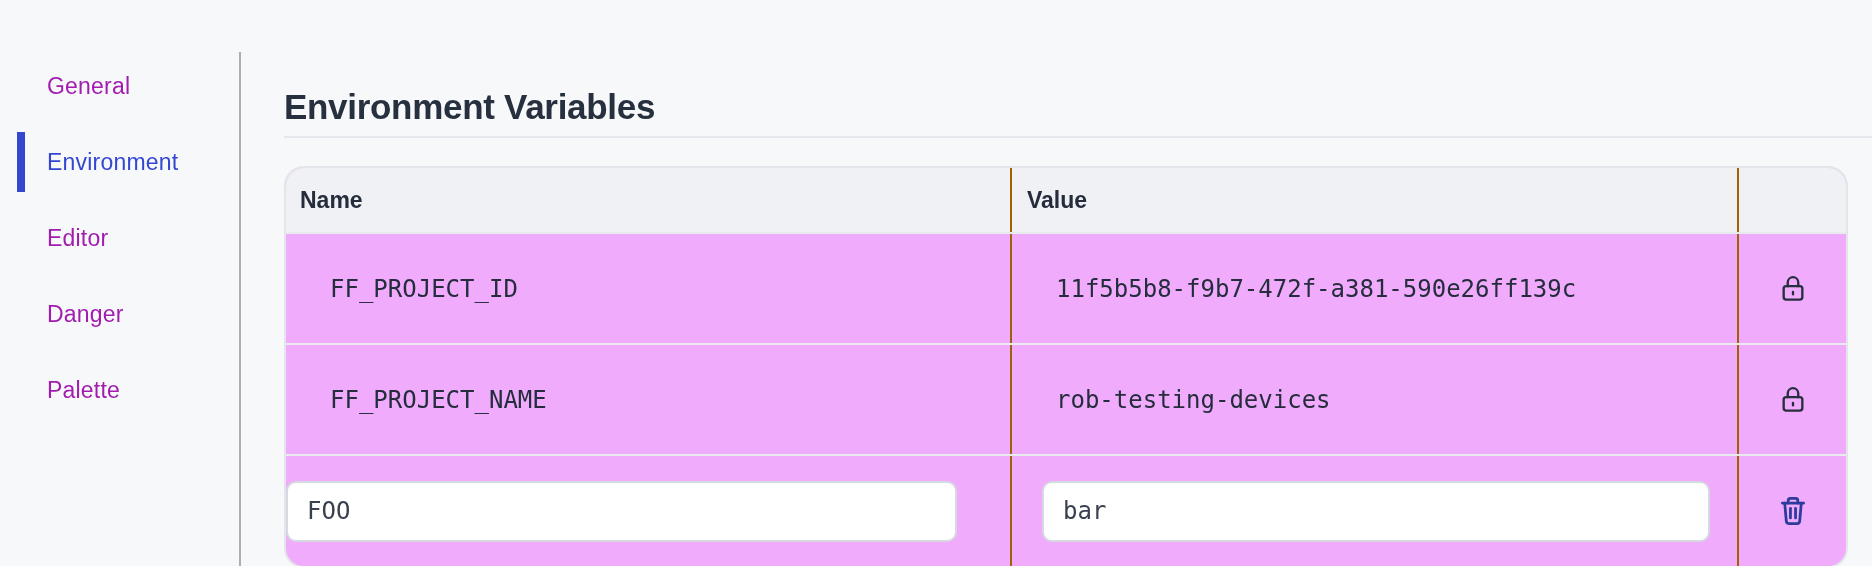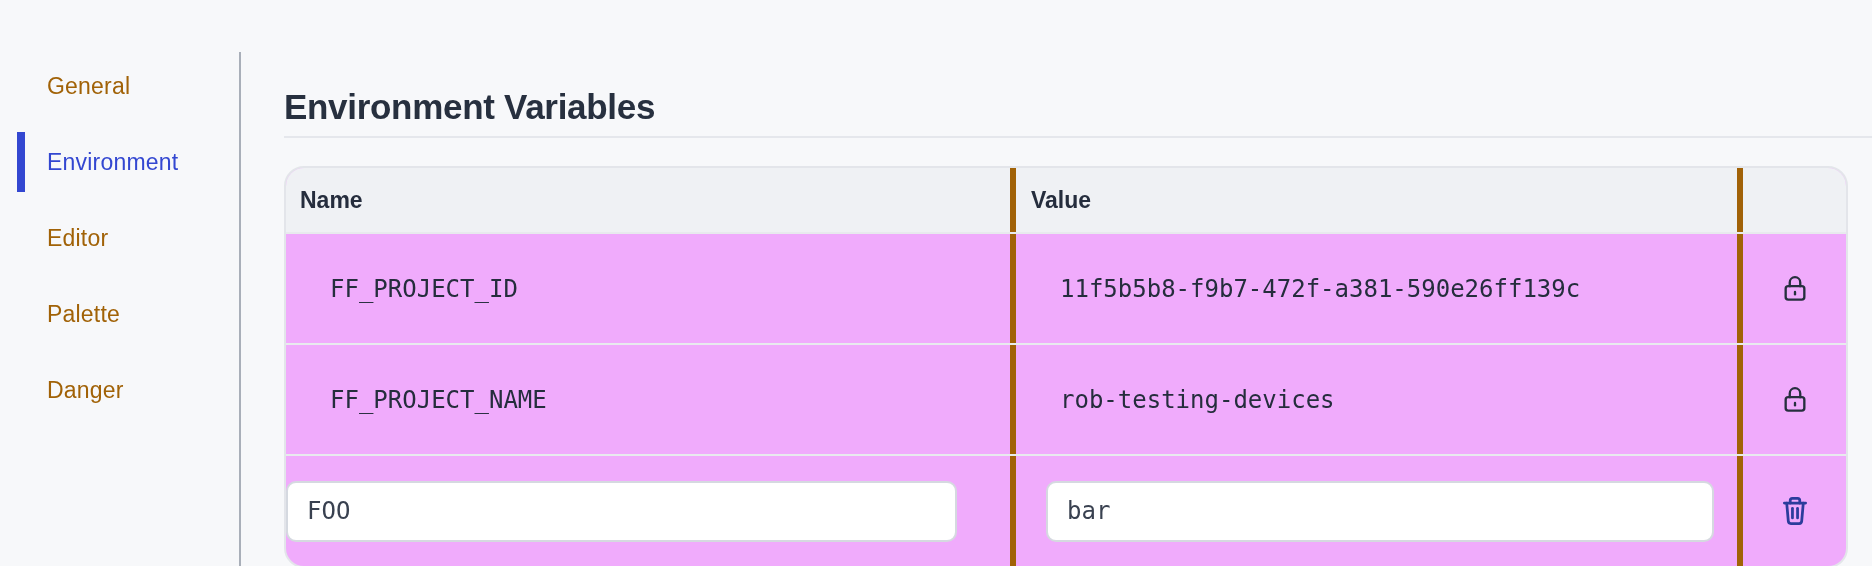--- a/index.html
+++ b/index.html
@@ -15,21 +15,21 @@
 
   
   .sidebar { position:absolute; left:0; top:0; width:241px; height:566px; }
   .sidebar-divider {
     position:absolute; left:239px; top:52px; bottom:0; width:2px;
     background:#a9afb9;
   }
   .nav { position:absolute; top:48px; left:0; width:238px; }
   .nav-item {
     height:76px; display:flex; align-items:center;
-    padding-left:47px; font-size:23px; color:#a16207;
+    padding-left:47px; font-size:23px; color:#a21caf;
     position:relative; cursor:pointer; letter-spacing:0.2px;
   }
   .nav-item.active { color:#3347d1; }
   .active-bar {
     position:absolute; left:17px; top:8px; width:8px; height:60px;
     background:#3347d1;
   }
 
   
   .main { position:absolute; left:241px; top:0; right:0; bottom:0; padding-left:43px; }
@@ -43,21 +43,21 @@
   
   .env-table {
     margin-top:28px; width:1564px;
     background:#f0abfc;
     border:2px solid #e3e5ea; border-radius:20px;
     overflow:hidden;
   }
   .t-row { display:grid; grid-template-columns:724px 727px 1fr; }
   .t-row + .t-row { border-top:2px solid #e8eaee; }
   .t-cell { display:flex; align-items:center; min-width:0; }
-  .t-cell.c2, .t-cell.c3 { border-left:6px solid #a16207; }
+  .t-cell.c2, .t-cell.c3 { border-left:2px solid #a16207; }
   .t-cell.c3 { justify-content:center; }
 
   .t-head { height:64px; background:#eff1f4; }
   .t-head .t-cell { font-size:23px; font-weight:700; color:#252d3d; }
   .t-head .c1 { padding-left:14px; }
   .t-head .c2 { padding-left:15px; }
 
   .t-data { height:111px; }
   .t-data .t-cell { font-family:"DejaVu Sans Mono", monospace; font-size:24px; color:#252d3d; }
   .t-data .c1 { padding-left:44px; }
@@ -89,24 +89,24 @@
       <span>General</span>
     </div>
     <div class="nav-item active">
       <span class="active-bar"></span>
       <span>Environment</span>
     </div>
     <div class="nav-item">
       <span>Editor</span>
     </div>
     <div class="nav-item">
-      <span>Palette</span>
+      <span>Danger</span>
     </div>
     <div class="nav-item">
-      <span>Danger</span>
+      <span>Palette</span>
     </div>
   </div>
   <div class="sidebar-divider"></div>
 </div>
 
 <div class="main">
   <h1 class="page-title">Environment Variables</h1>
   <div class="title-divider"></div>
 
   <div class="env-table">

